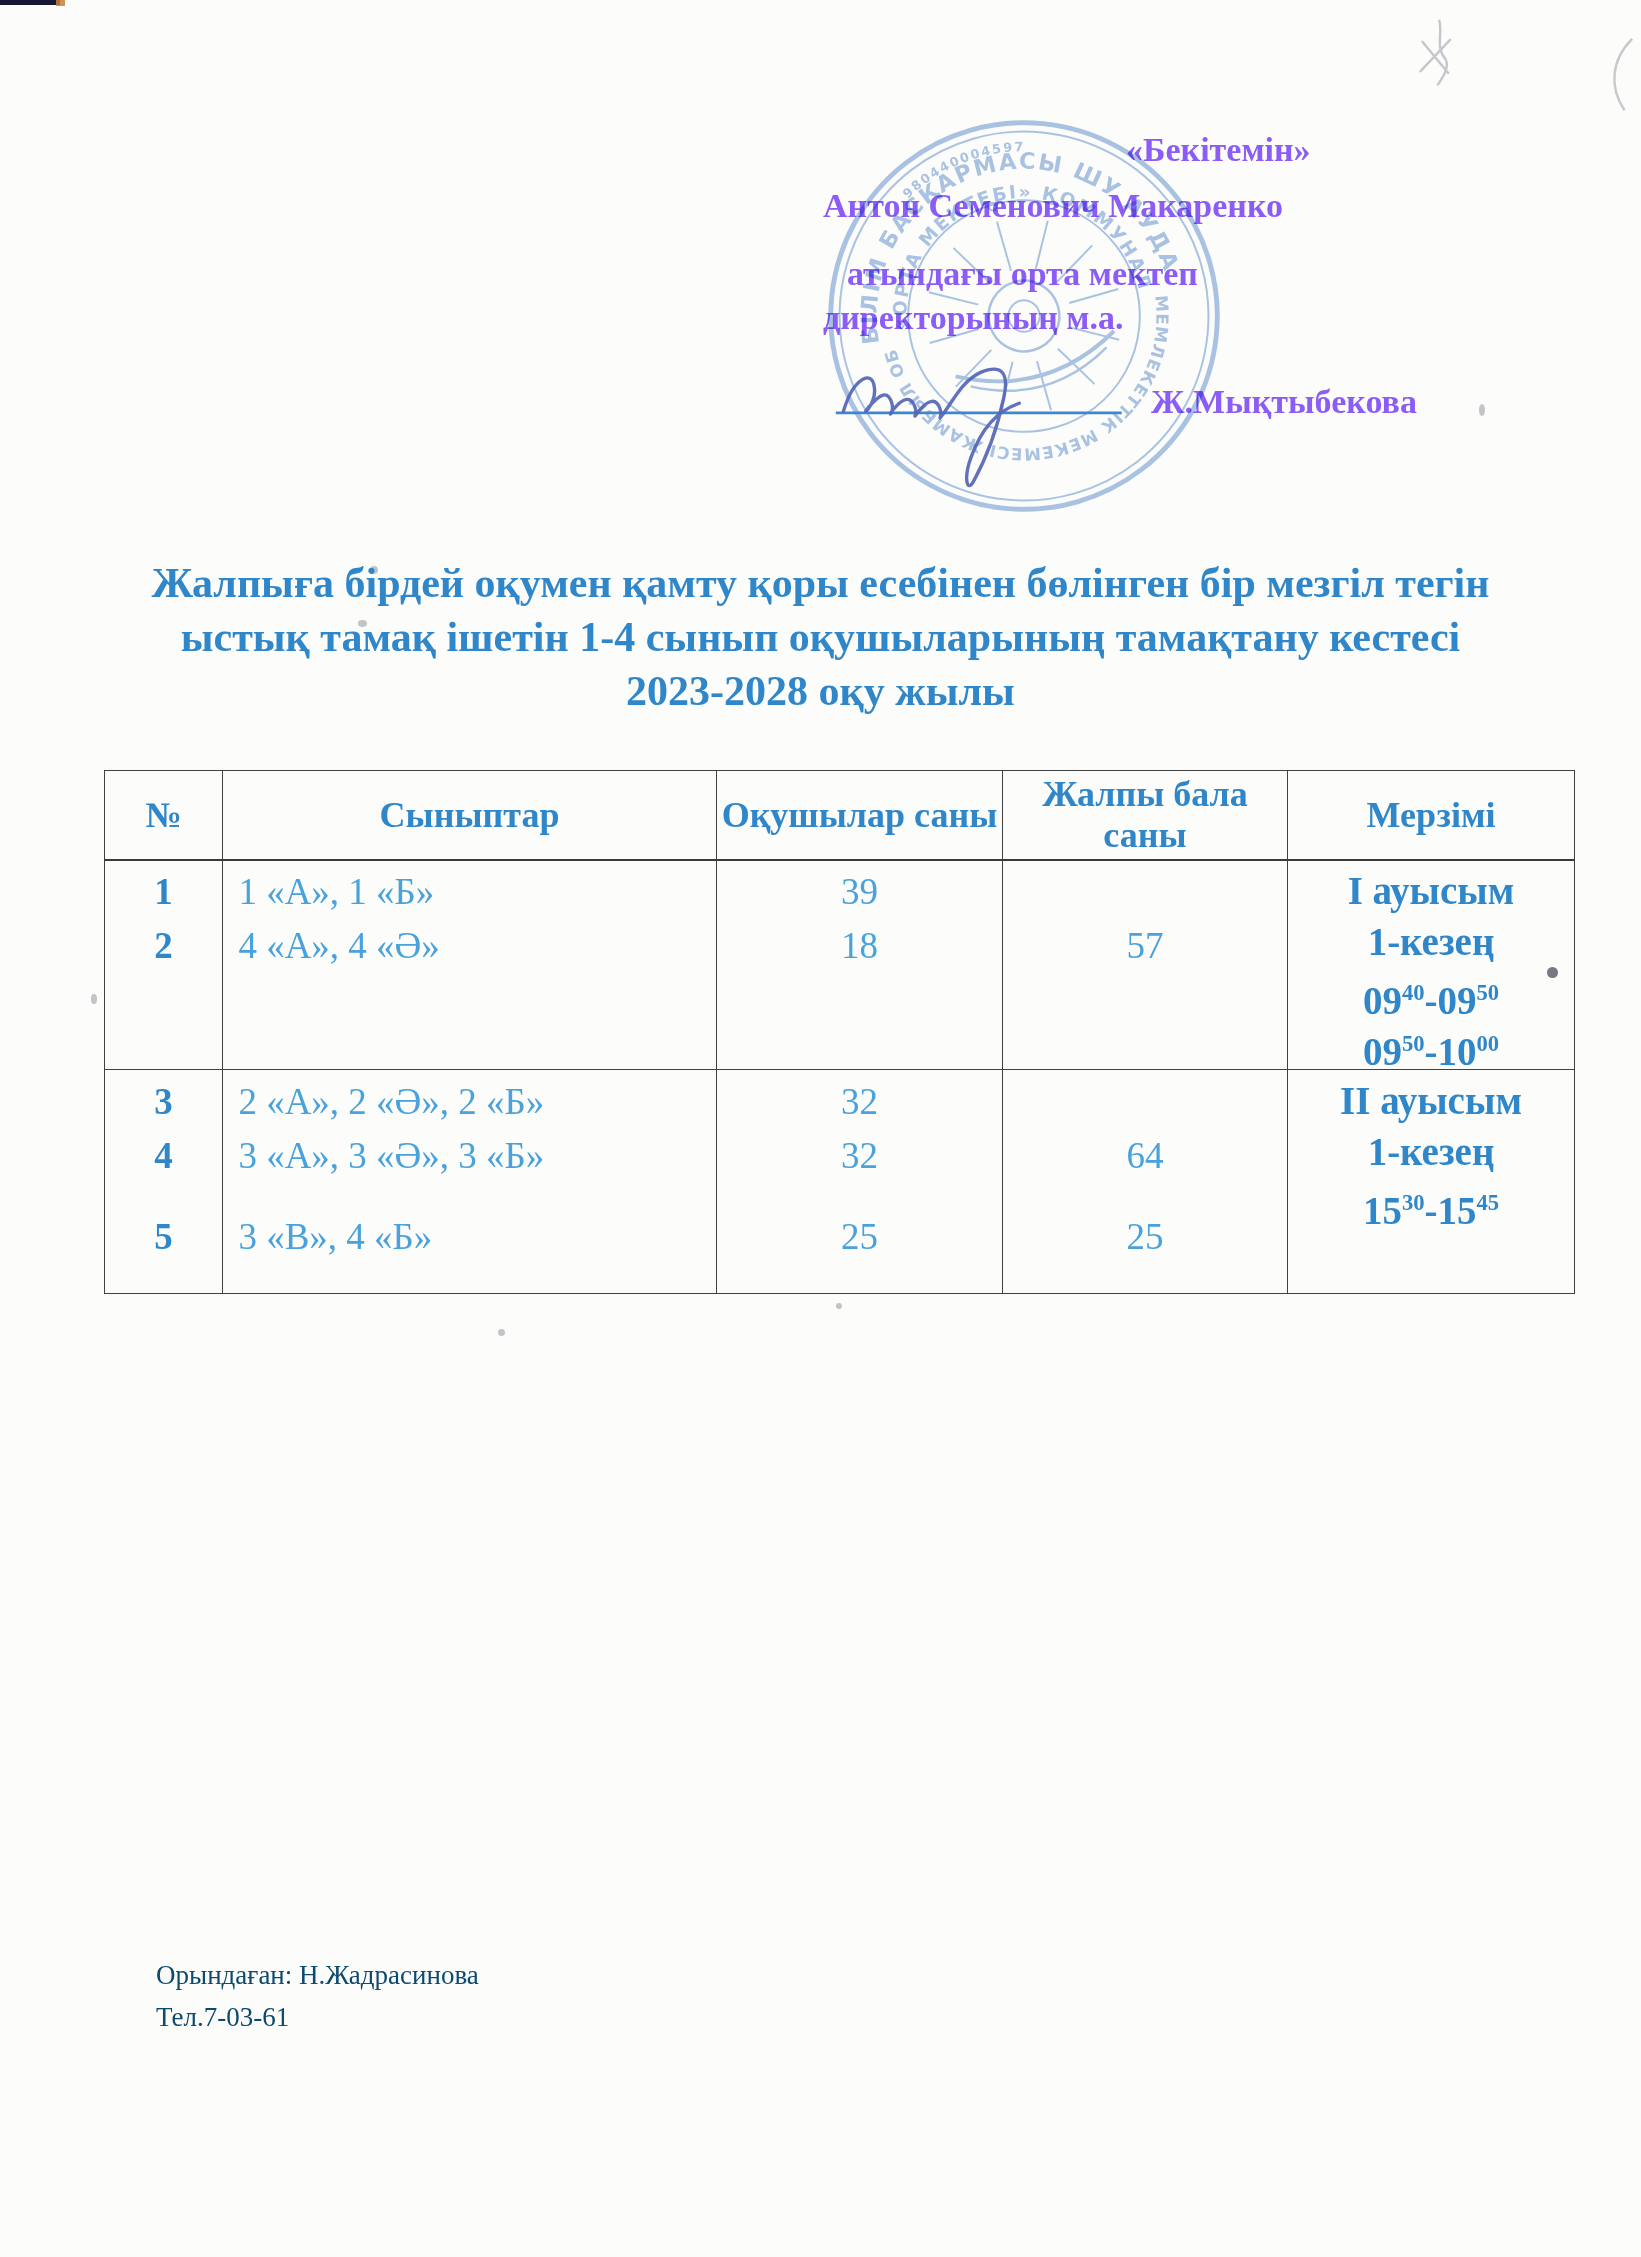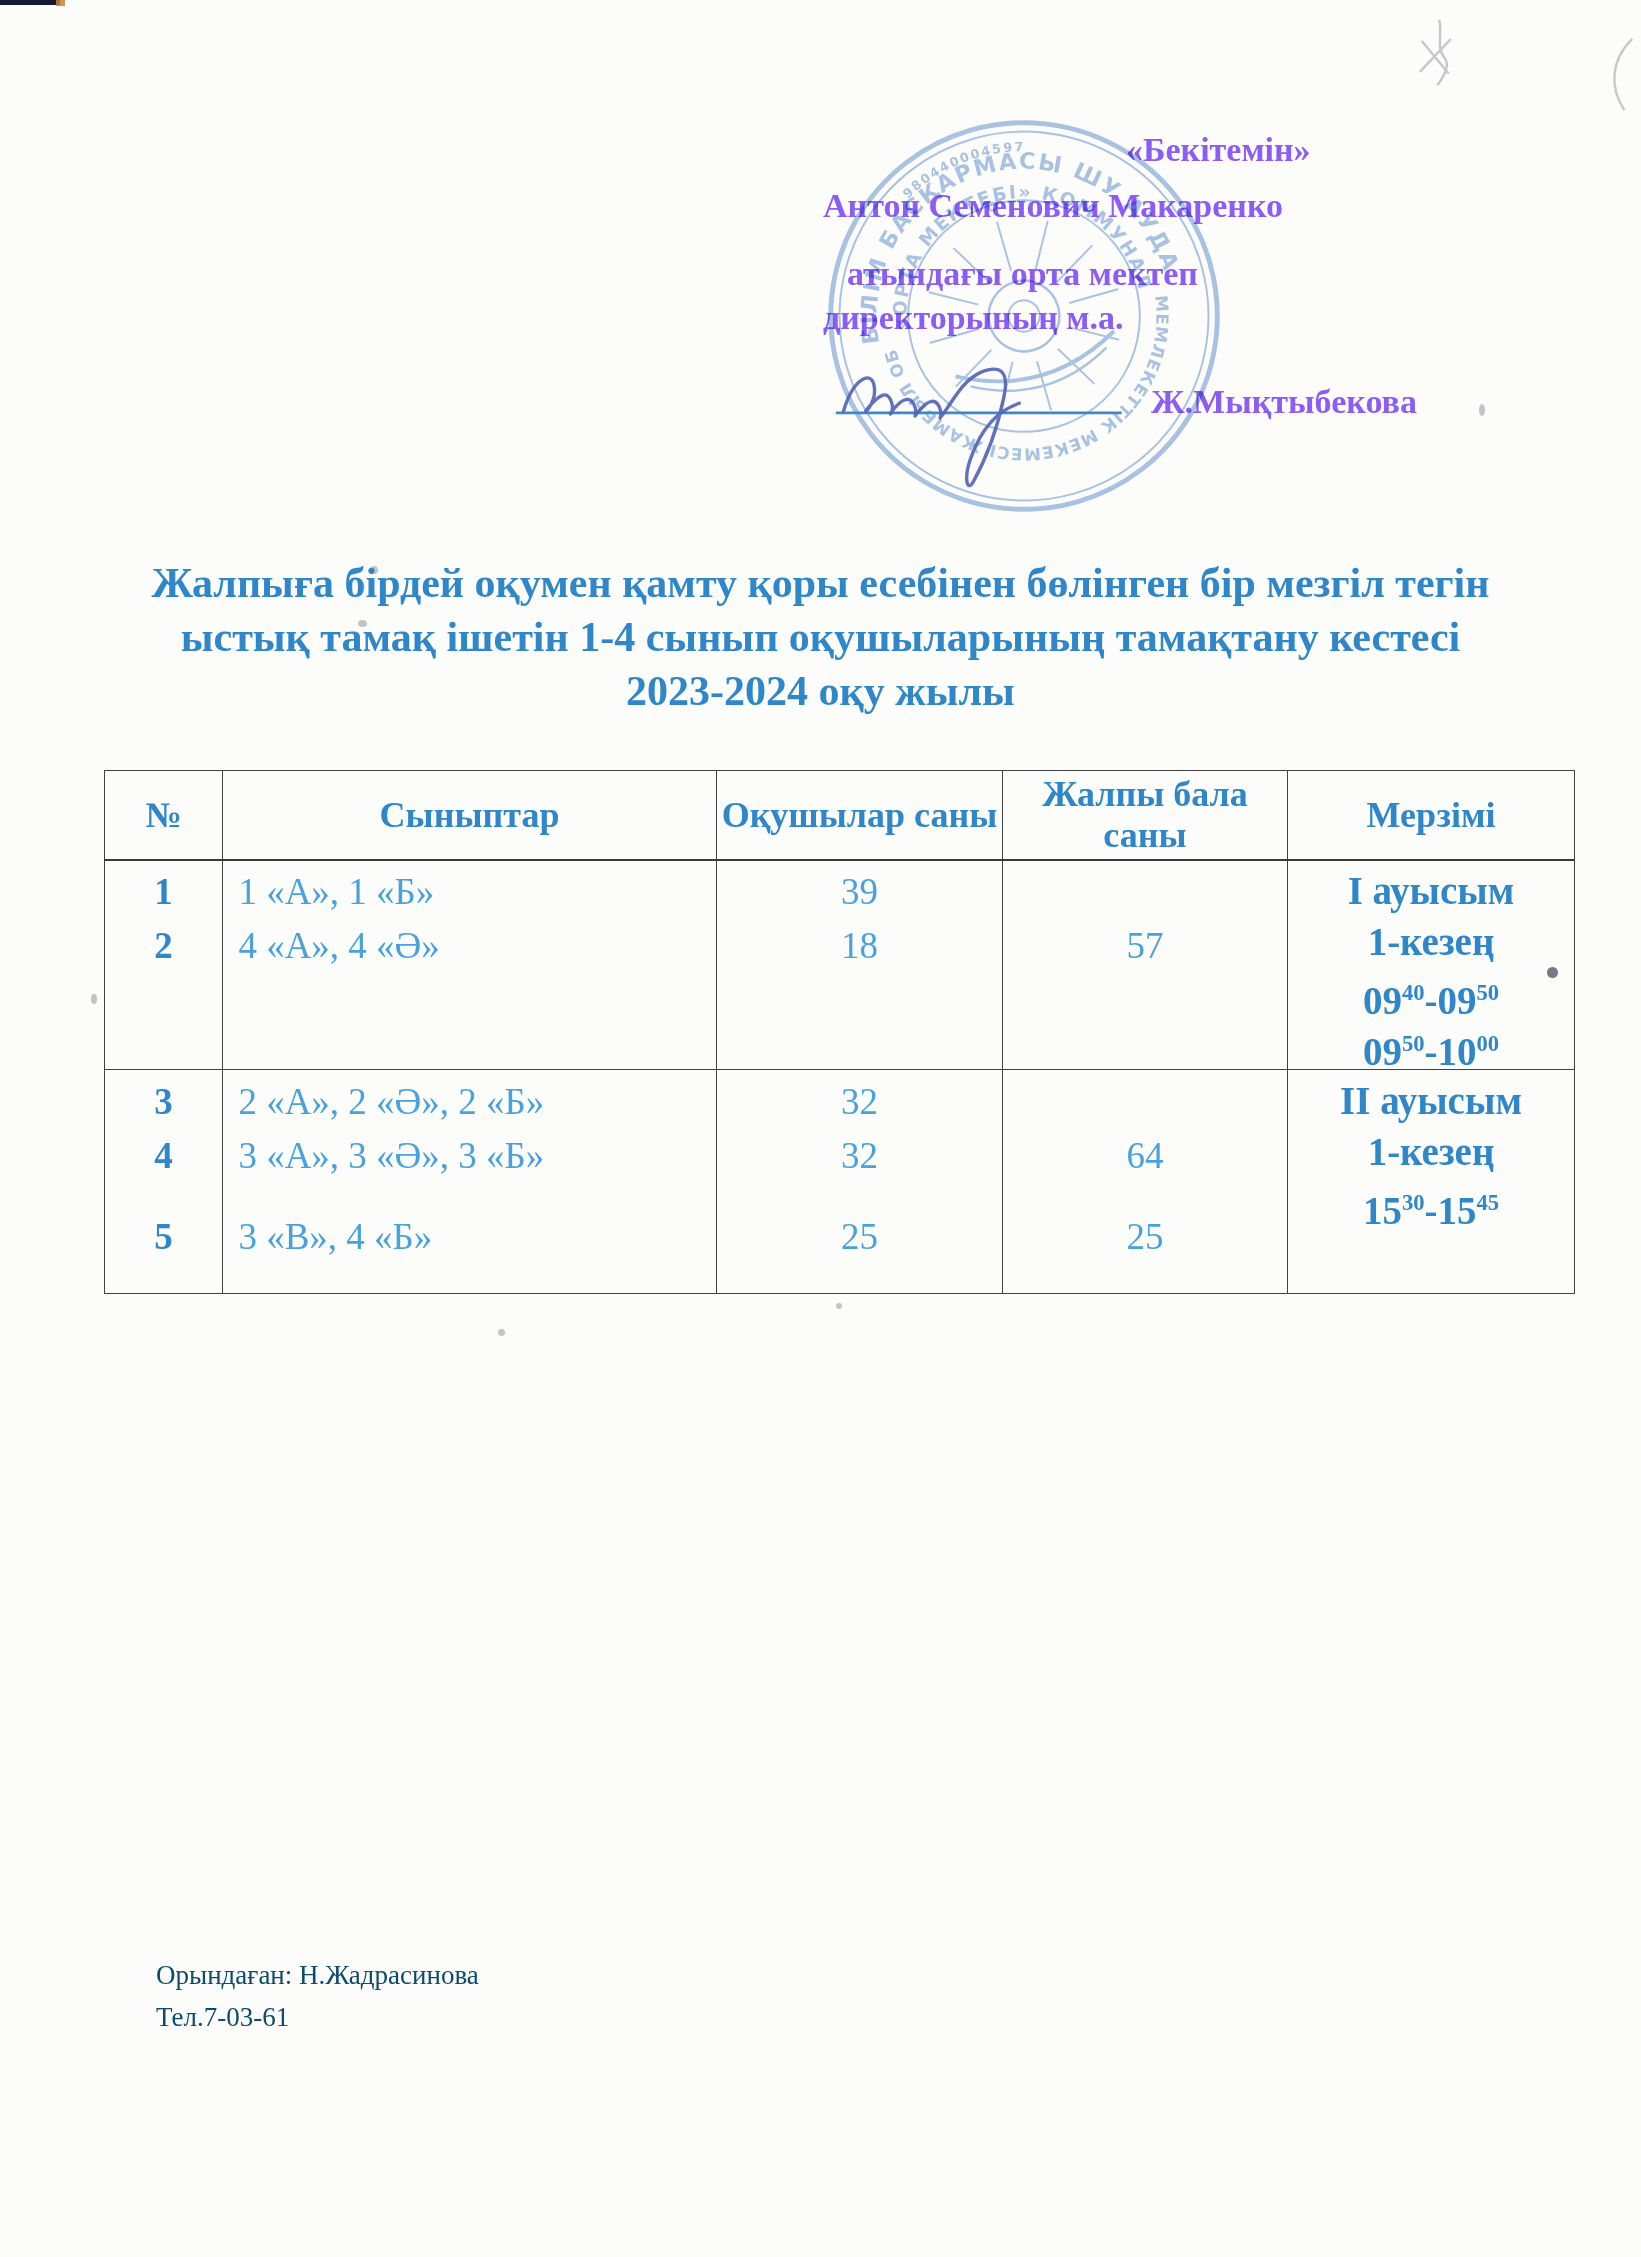--- a/index.html
+++ b/index.html
@@ -130,21 +130,21 @@
   </svg>
 
   <svg class="signature" viewBox="0 0 322 152">
     <line x1="6" y1="64" x2="302" y2="64" stroke="#3f86cc" stroke-width="3"></line>
     <path d="M14,62 C24,28 44,18 46,38 C48,56 30,70 40,58 C52,44 60,40 64,54 C67,64 58,70 66,60 C76,48 84,46 88,58 C91,66 84,72 92,62 C102,50 110,48 114,60 C117,68 110,74 118,64 C128,50 138,30 156,22 C176,14 186,20 180,48 C172,86 158,118 148,136 C142,146 138,132 146,110 C156,82 172,62 196,54" stroke="#5565b5" stroke-width="3.5" fill="none" stroke-linecap="round" opacity=".92"></path>
   </svg>
 
   <div class="title">
     <div>Жалпыға бірдей оқумен қамту қоры есебінен бөлінген бір мезгіл тегін</div>
     <div>ыстық тамақ ішетін 1-4 сынып оқушыларының  тамақтану кестесі</div>
-    <div>2023-2024 оқу жылы</div>
+    <div>2023-2028 оқу жылы</div>
   </div>
 
   <table class="sched">
     <colgroup>
       <col style="width:118px">
         <col style="width:494px">
         <col style="width:286px">
         <col style="width:285px">
         <col style="width:287px">
     </colgroup>

